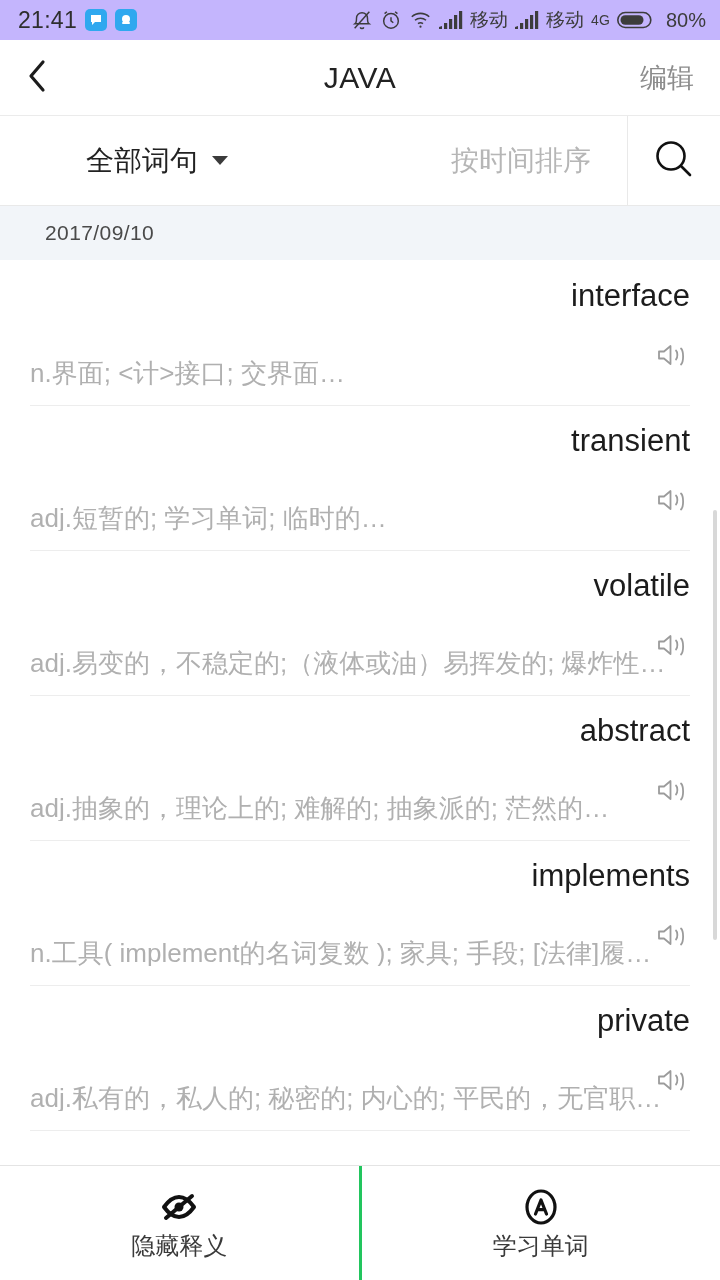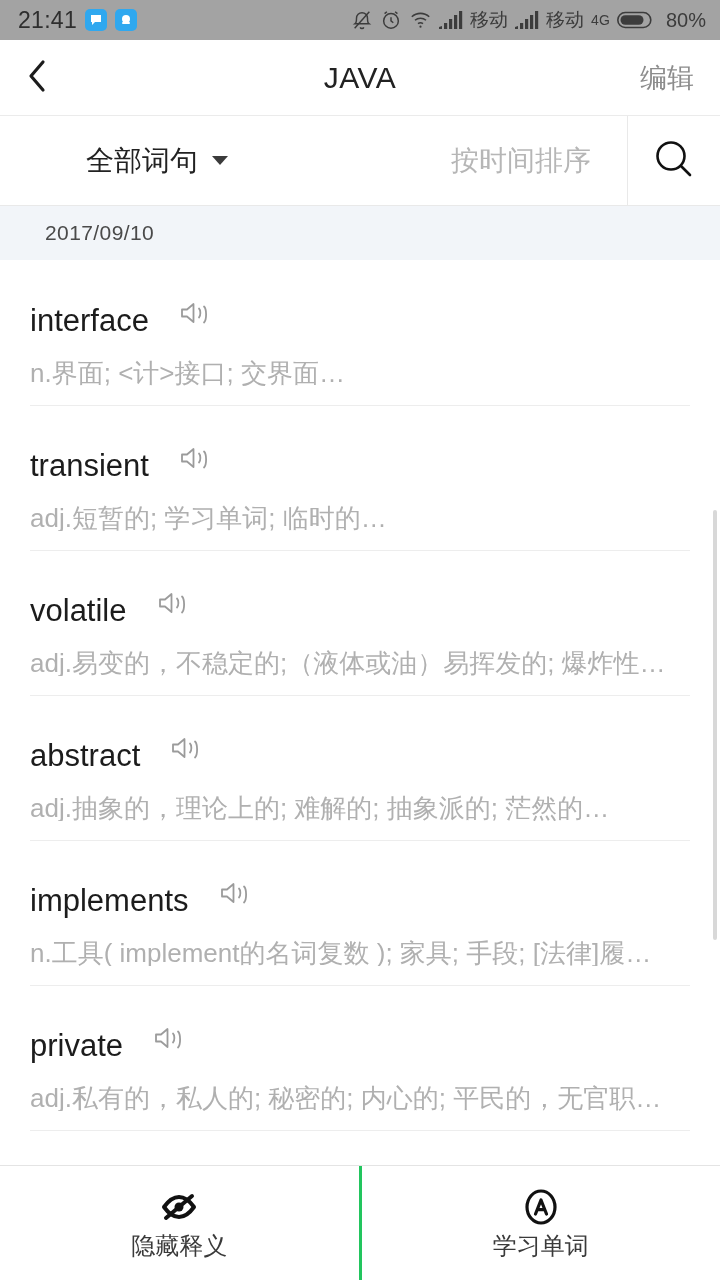--- a/index.html
+++ b/index.html
@@ -9,21 +9,21 @@
     font-family: "Liberation Sans", "DejaVu Sans", sans-serif;
     overflow: hidden;
   }
   .phone { position: relative; width: 720px; height: 1280px; background:#fff; display:flex; flex-direction:column; }
 
   
   .statusbar {
     height: 40px; flex: 0 0 40px;
     display: flex; align-items: center;
     padding: 0 14px 0 18px;
-    background: #a3a3a3;
+    background: #c4b5fd;
     color: #3c3c3c;
   }
   .sb-left { display: flex; align-items: center; gap: 8px; }
   .sb-time { font-size: 23px; color: #2e2e2e; letter-spacing: .3px; }
   .sb-appicon { width: 22px; height: 22px; border-radius: 5px; background:#2fa8ef;
                 display:flex; align-items:center; justify-content:center; }
   .sb-appicon svg { display:block; }
   .sb-right { margin-left: auto; display: flex; align-items: center; gap: 7px; }
   .sb-right svg { display: block; }
   .sb-carrier { font-size: 19px; color:#3c3c3c; }
@@ -78,21 +78,21 @@
     display:flex; align-items:center;
     padding-left: 45px;
     background: #f2f5f9;
     font-size: 21px; color: #4a4a4a;
     letter-spacing: .4px;
   }
 
   
   .list { flex: 1 1 auto; position: relative; overflow: hidden; background:#fff; }
   .entry { position: relative; padding: 0 30px; height: 145px; }
-  .entry-head { display:flex; align-items:flex-end; gap: 30px; height: 76px; padding-top: 20px; }
+  .entry-head { display:flex; align-items:flex-end; gap: 30px; height: 76px; padding-top: 20px; flex-direction: column; }
   .entry-word { font-size: 31px; color: #1c1c1c; line-height: 1; }
   .spk { display:block; margin-bottom: 5px; }
   .entry-def {
     font-size: 26px; color: #b0b0b0; line-height: 1;
     padding-top: 24px; white-space: nowrap; overflow: hidden;
   }
   .entry + .entry::before {
     content: ""; position:absolute; left:30px; right:30px; top:0; height:1px;
     background:#ededed;
   }

